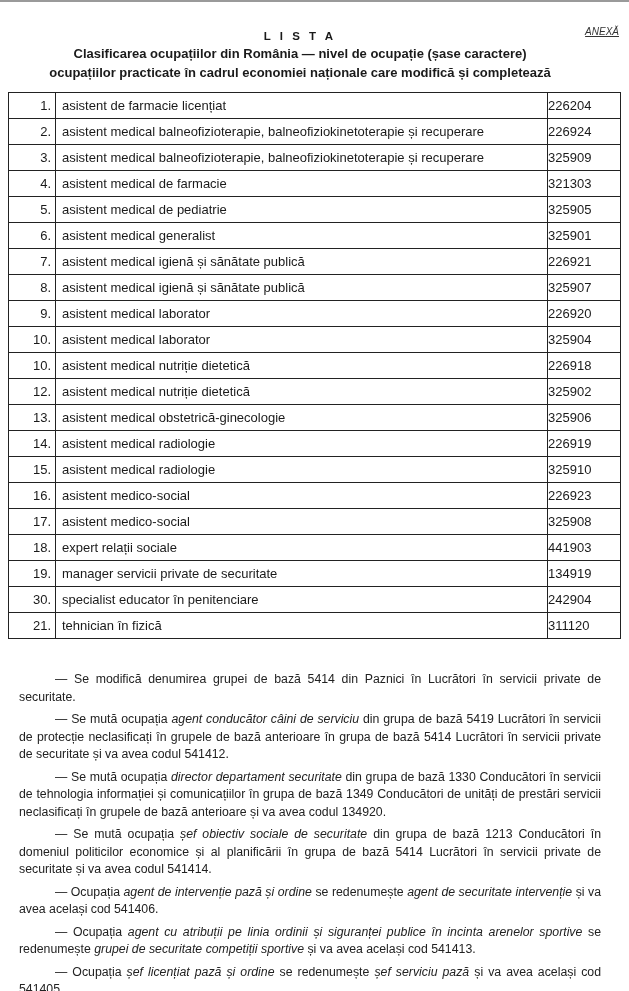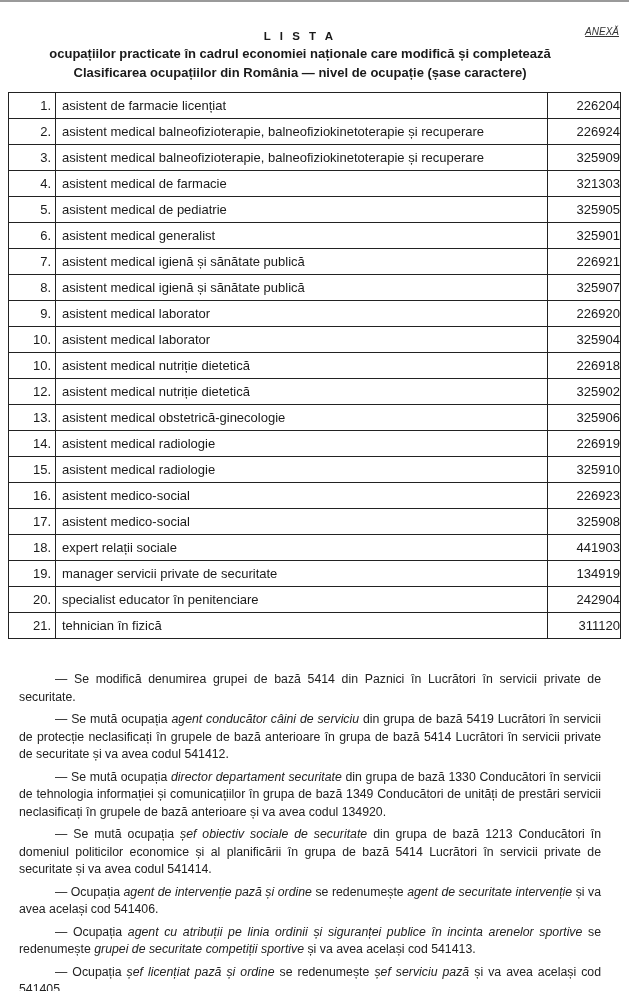--- a/index.html
+++ b/index.html
@@ -17,38 +17,38 @@
   .title-sub { font-size: 13px; font-weight: bold; line-height: 19px; }
   table.occ {
     position: absolute; left: 8px; top: 92px; width: 613px;
     border-collapse: collapse; font-size: 13px;
   }
   table.occ td {
     border: 1.5px solid #222; height: 25px; padding: 0; vertical-align: middle;
   }
   td.num { width: 42px; text-align: right; padding-right: 4px !important; }
   td.name { padding-left: 6px !important; }
-  td.code { width: 72px; text-align: right; }
+  td.code { width: 72px; text-align: left; }
   .notes {
     position: absolute; left: 14px; top: 666px; width: 592px;
     font-size: 12.3px; line-height: 17.5px; text-align: justify; color: #222;
   }
   .notes p { margin: 5px; text-indent: 36px; }
   .notes i { font-style: italic; }
 </style>
 </head>
 <body>
 
 <div class="topline"></div>
 <div class="annex">ANEXĂ</div>
 
 <div class="title-block">
   <div class="title-main">L I S T A</div>
+  <div class="title-sub">Clasificarea ocupațiilor din România — nivel de ocupație (șase caractere)</div>
   <div class="title-sub">ocupațiilor practicate în cadrul economiei naționale care modifică și completează</div>
-  <div class="title-sub">Clasificarea ocupațiilor din România — nivel de ocupație (șase caractere)</div>
 </div>
 
 <table class="occ">
   <tbody id="occ-body">
       <tr>
         <td class="num">1.</td>
         <td class="name">asistent de farmacie licențiat</td>
         <td class="code">226204</td>
       </tr>
       <tr>
@@ -135,21 +135,21 @@
         <td class="num">18.</td>
         <td class="name">expert relații sociale</td>
         <td class="code">441903</td>
       </tr>
       <tr>
         <td class="num">19.</td>
         <td class="name">manager servicii private de securitate</td>
         <td class="code">134919</td>
       </tr>
       <tr>
-        <td class="num">20.</td>
+        <td class="num">30.</td>
         <td class="name">specialist educator în penitenciare</td>
         <td class="code">242904</td>
       </tr>
       <tr>
         <td class="num">21.</td>
         <td class="name">tehnician în fizică</td>
         <td class="code">311120</td>
       </tr>
     </tbody>
 </table>

